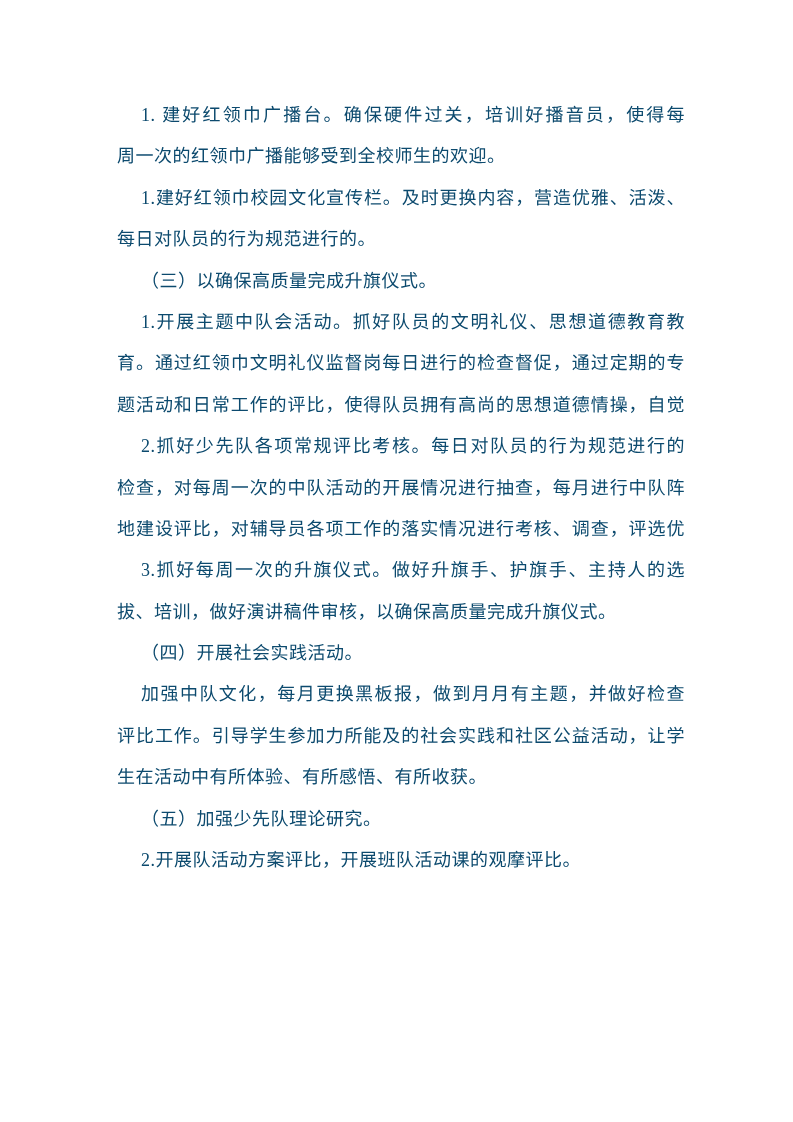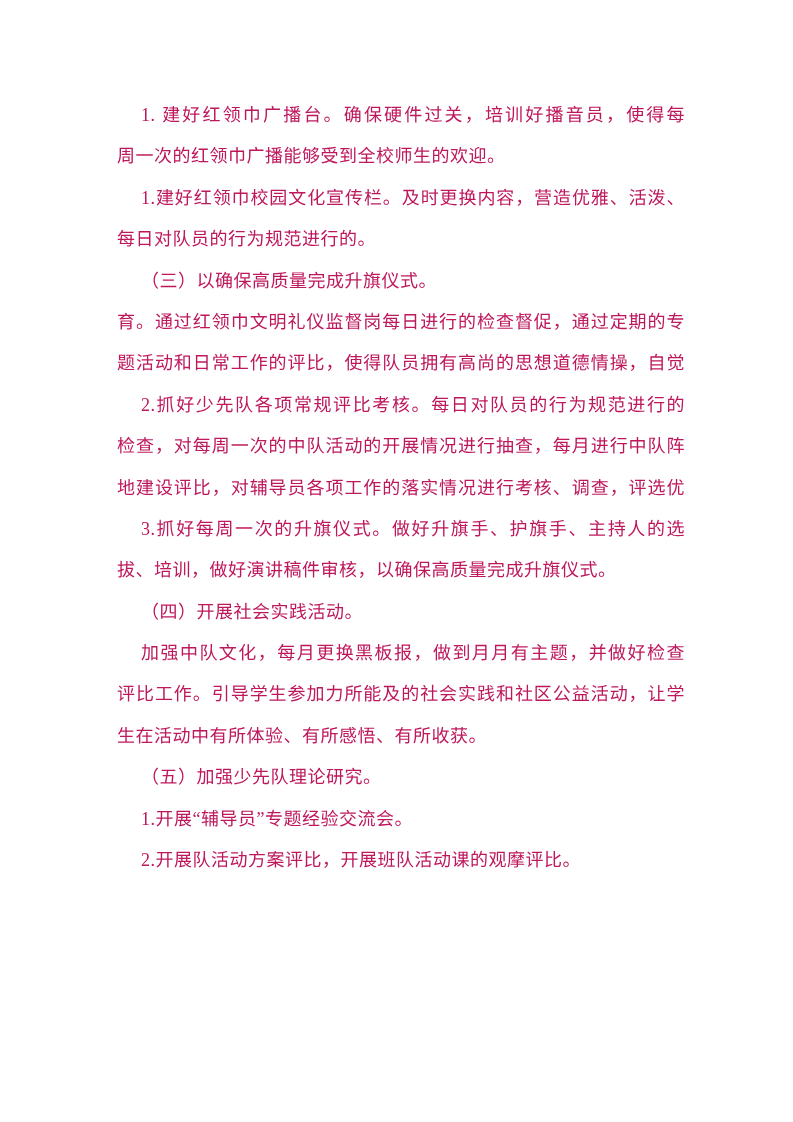--- a/index.html
+++ b/index.html
@@ -20,21 +20,21 @@
     top: 0;
     width: 793px;
     height: 1122px;
     background: #ffffff;
   }
   .doc {
     position: absolute;
     left: 117px;
     top: 95px;
     width: 568px;
-    color: #be185d;
+    color: #0c4a6e;
   }
   .line {
     font-size: 18px;
     height: 41.4px;
     line-height: 41.4px;
     text-align: justify;
     text-align-last: left;
     text-justify: inter-character;
     letter-spacing: 0.5px;
   }
@@ -50,28 +50,28 @@
 </head>
 <body>
 
 <div class="page">
   <div class="doc">
     <div class="line jf first">1. 建好红领巾广播台。确保硬件过关，培训好播音员，使得每</div>
     <div class="line">周一次的红领巾广播能够受到全校师生的欢迎。</div>
     <div class="line jf first">1.建好红领巾校园文化宣传栏。及时更换内容，营造优雅、活泼、</div>
     <div class="line">每日对队员的行为规范进行的。</div>
     <div class="line first">（三）以确保高质量完成升旗仪式。</div>
+    <div class="line jf first">1.开展主题中队会活动。抓好队员的文明礼仪、思想道德教育教</div>
     <div class="line jf">育。通过红领巾文明礼仪监督岗每日进行的检查督促，通过定期的专</div>
     <div class="line jf">题活动和日常工作的评比，使得队员拥有高尚的思想道德情操，自觉</div>
     <div class="line jf first">2.抓好少先队各项常规评比考核。每日对队员的行为规范进行的</div>
     <div class="line jf">检查，对每周一次的中队活动的开展情况进行抽查，每月进行中队阵</div>
     <div class="line jf">地建设评比，对辅导员各项工作的落实情况进行考核、调查，评选优</div>
     <div class="line jf first">3.抓好每周一次的升旗仪式。做好升旗手、护旗手、主持人的选</div>
     <div class="line">拔、培训，做好演讲稿件审核，以确保高质量完成升旗仪式。</div>
     <div class="line first">（四）开展社会实践活动。</div>
     <div class="line jf first">加强中队文化，每月更换黑板报，做到月月有主题，并做好检查</div>
     <div class="line jf">评比工作。引导学生参加力所能及的社会实践和社区公益活动，让学</div>
     <div class="line">生在活动中有所体验、有所感悟、有所收获。</div>
     <div class="line first">（五）加强少先队理论研究。</div>
-    <div class="line first">1.开展“辅导员”专题经验交流会。</div>
     <div class="line first">2.开展队活动方案评比，开展班队活动课的观摩评比。</div>
   </div>
 </div>
 
 </body></html>

